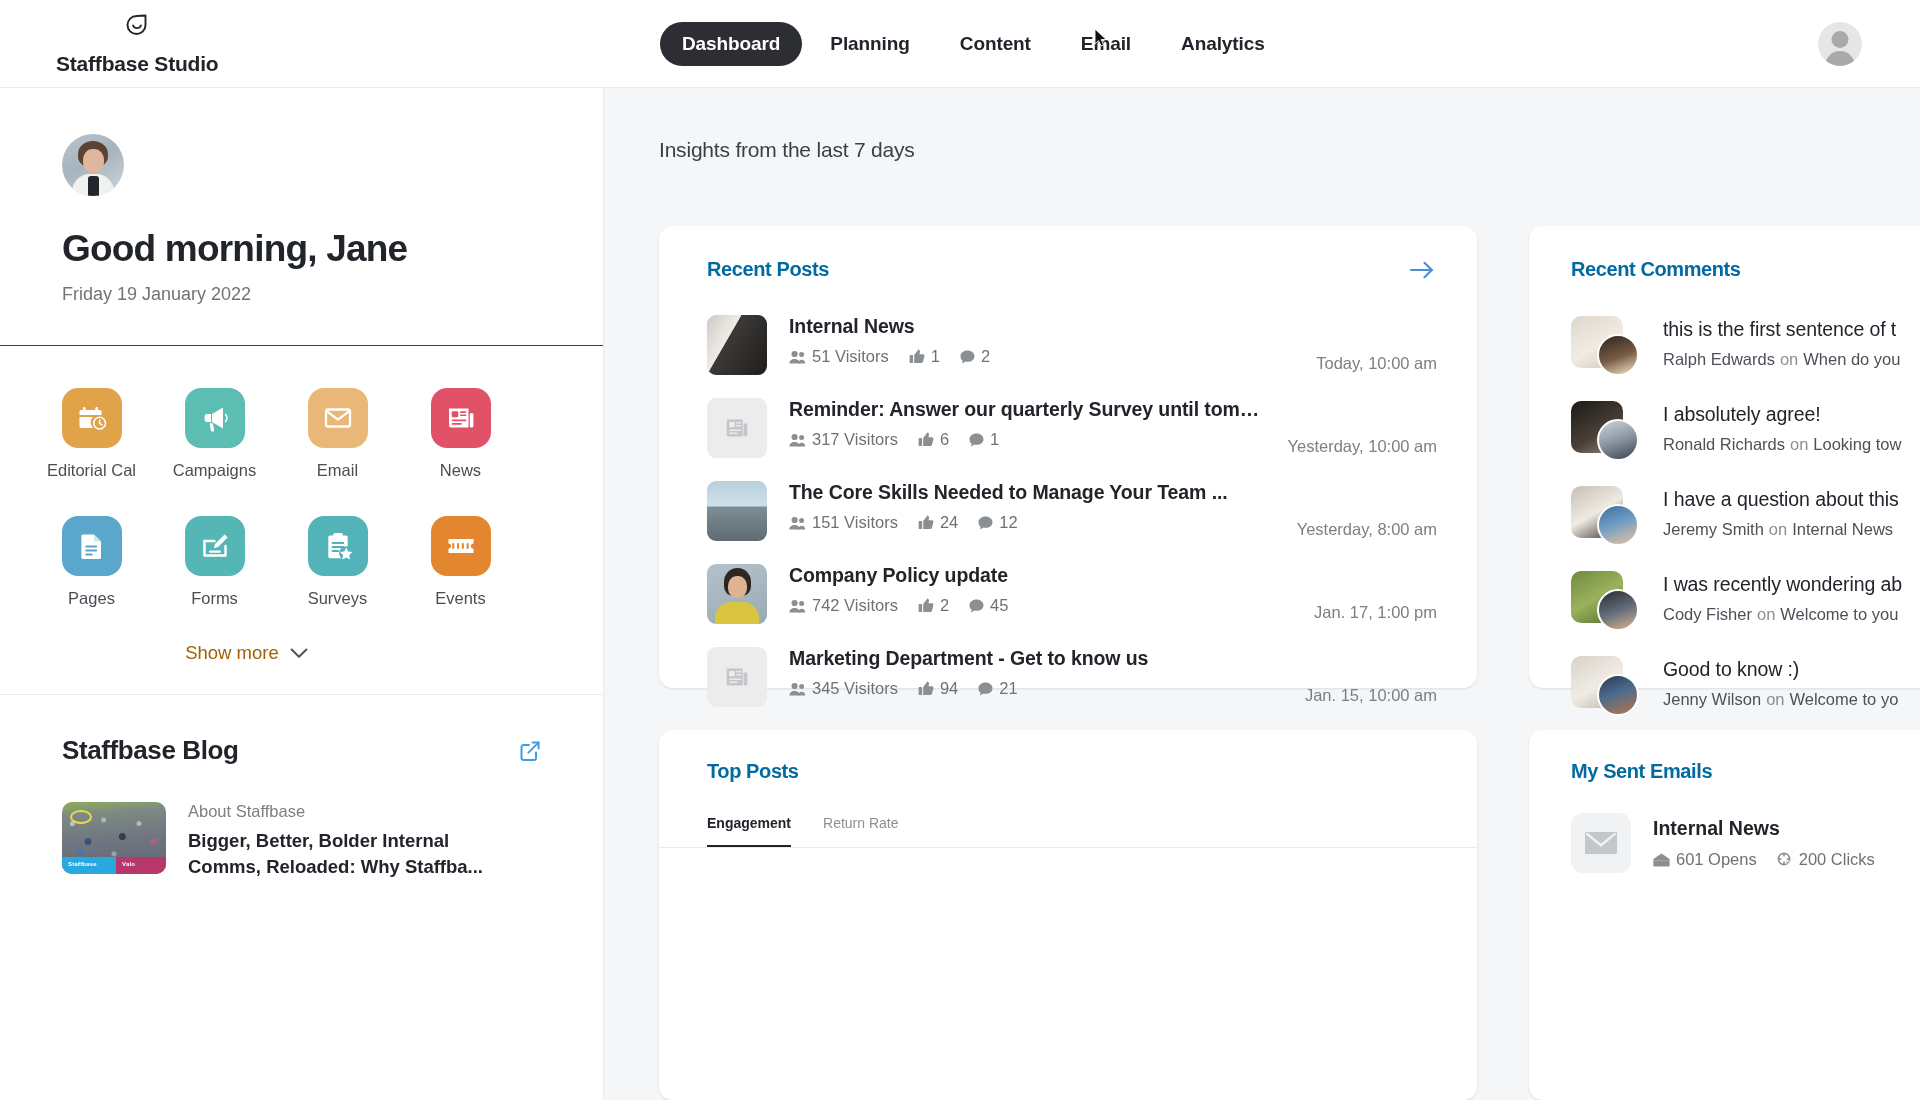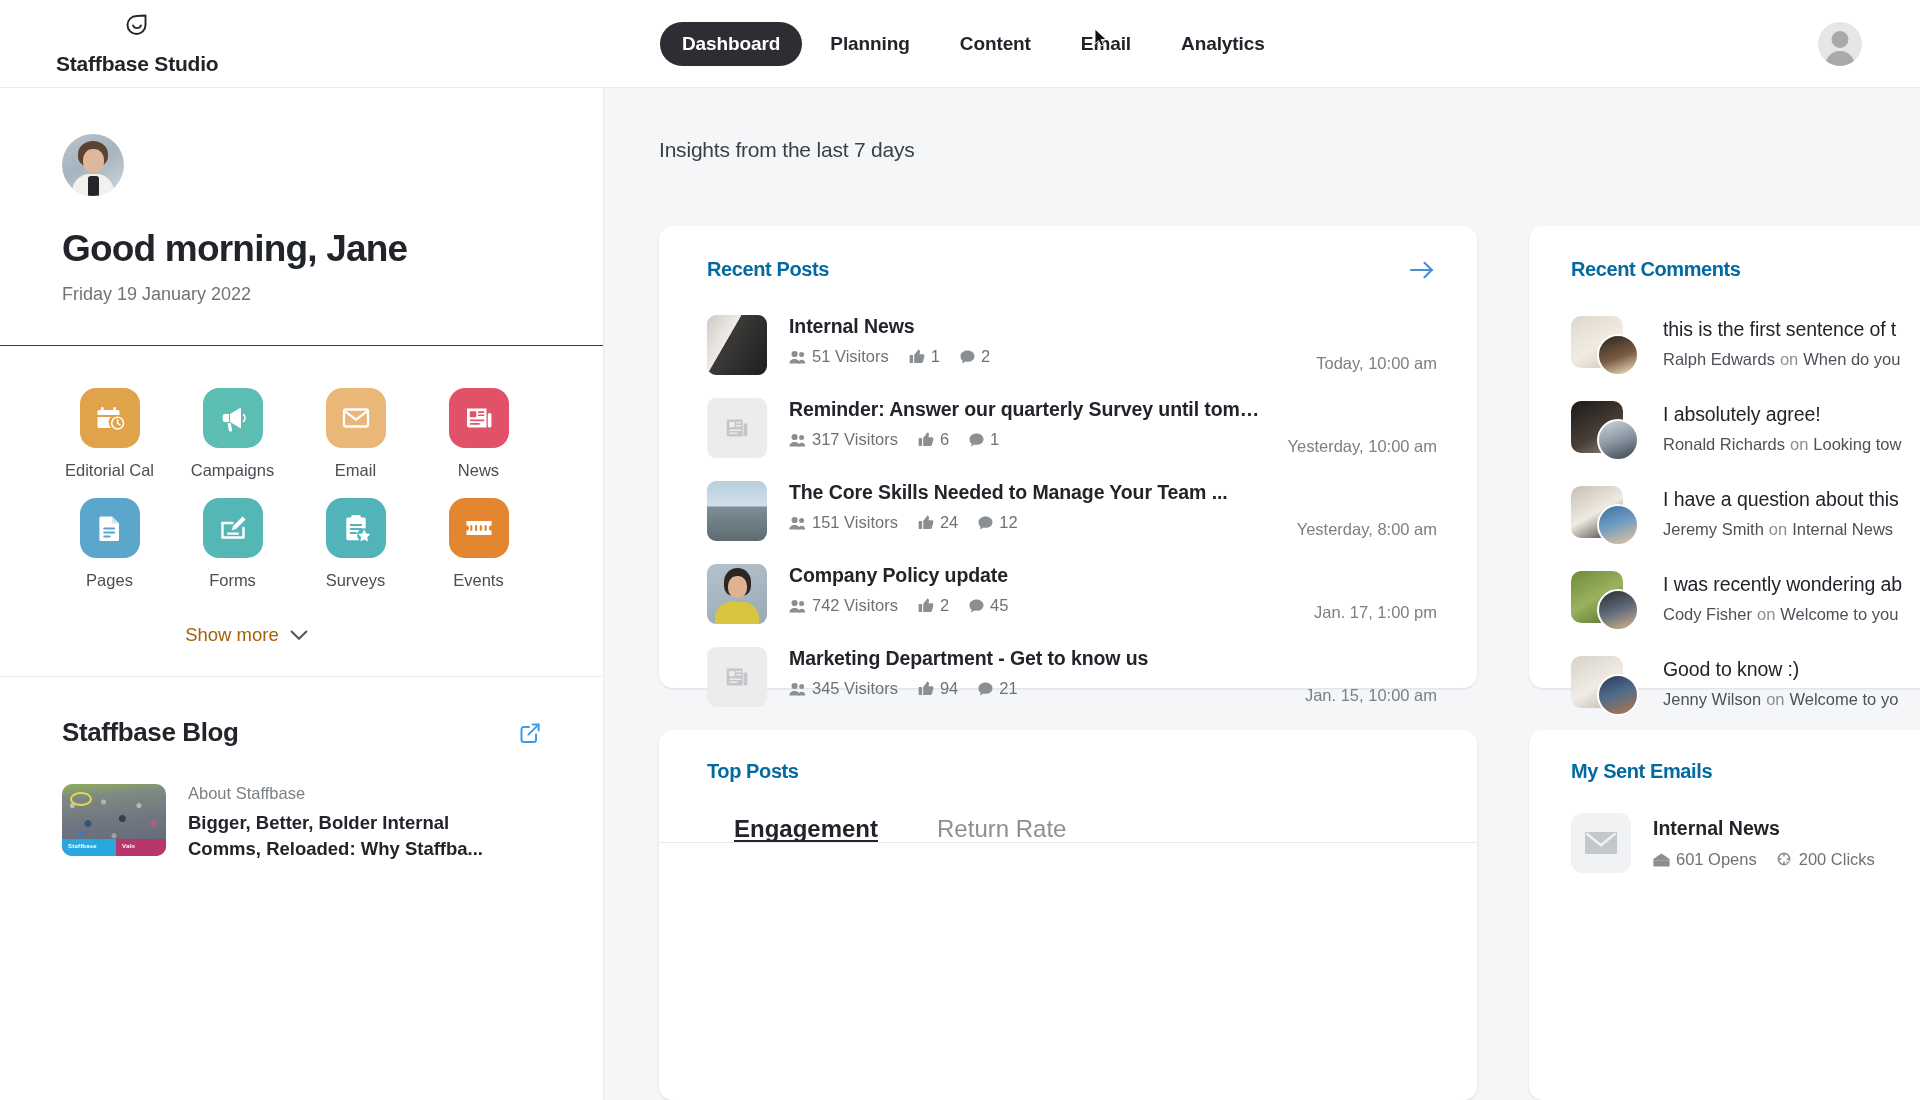--- a/index.html
+++ b/index.html
@@ -72,21 +72,21 @@
     border-radius:18px 18px 0 0; background:#f1f1ef; }
   .greet-avatar .ga-tie { position:absolute; left:26px; top:42px; width:11px; height:22px;
     background:#23262b; border-radius:3px; }
   .greet-title { font-size: 37px; font-weight: bold; margin-top: 32px; letter-spacing: -0.8px; color:#21242a;}
   .greet-date { font-size: 18px; color: #6f7479; margin-top: 14px; }
 
   
   .apps-block { padding: 42px 0 30px 0; border-bottom: 1px solid #ebedf0; }
   .apps-grid {
     display: grid; grid-template-columns: repeat(4, 123px);
-    justify-content: start; padding-left: 48px; row-gap: 18px;
+    justify-content: start; padding-left: 30px; row-gap: 36px;
   }
   .app-cell { width: 123px; display: flex; flex-direction: column; align-items: center; }
   .app-tile {
     width: 60px; height: 60px; border-radius: 16px;
     display: flex; align-items: center; justify-content: center;
   }
   .app-label { font-size: 16.5px; color: #4a4e54; margin-top: 13px; white-space: nowrap; }
   .show-more {
     display: flex; align-items: center; justify-content: center; gap: 11px;
     font-size: 18.5px; color: #a16207; margin-top: 34px; padding-right: 110px;
@@ -170,21 +170,21 @@
   .comment-main { flex: 1 1 auto; min-width: 0; padding-top: 2px; }
   .comment-text { font-size: 19.5px; color: #21242a; white-space: nowrap; letter-spacing:-0.1px;}
   .comment-sub { font-size: 16.5px; color: #6d7277; margin-top: 9px; white-space: nowrap; }
   .comment-sub .who { color: #4c5158; }
   .comment-sub .on { color: #8a8f94; margin: 0 5px; }
 
   
   #top-posts { left: 55px; top: 642px; width: 818px; height: 370px; }
   #top-posts .hd { padding: 30px 0 0 48px; }
   .tabs { display: flex; gap: 32px; padding: 32px 0 0 48px; position: relative; }
-  .tab { font-size: 24px; color: #8b9096; white-space: nowrap; margin-left: 27px; }
+  .tab { font-size: 14px; color: #8b9096; padding-bottom: 17px; white-space: nowrap; }
   .tab.active { color: #21242a; font-weight: bold; box-shadow: inset 0 -3px 0 0 #21242a; }
   .tabs-rule { position: absolute; left: 0; right: 0; bottom: 0; height: 1px; background: #e8eaed; }
 
   
   #sent-emails { left: 925px; top: 642px; width: 818px; height: 370px; }
   #sent-emails .hd { padding: 30px 0 0 42px; }
   .email-row { display: flex; gap: 22px; padding: 30px 0 0 42px; }
   .email-icon { width: 60px; height: 60px; border-radius: 12px; background: #f1f2f4;
     display: flex; align-items: center; justify-content: center; flex: 0 0 60px; }
   .email-main { padding-top: 4px; }

